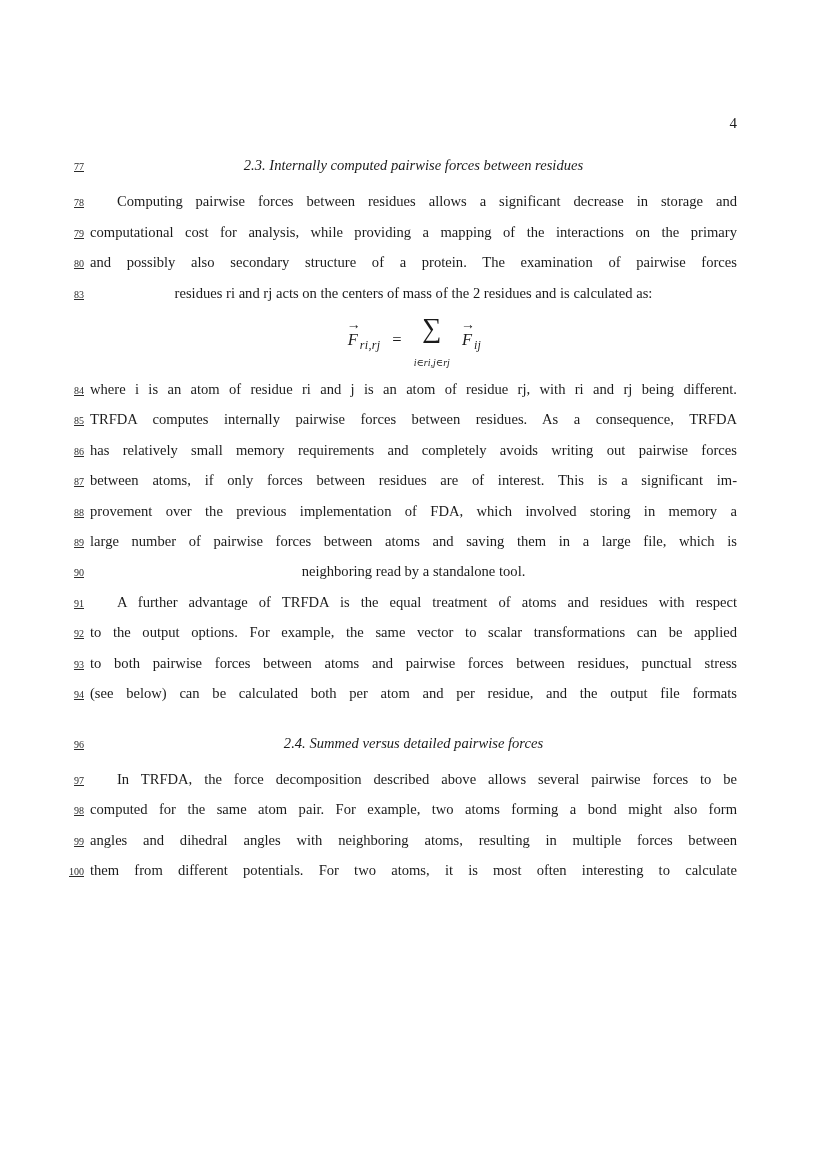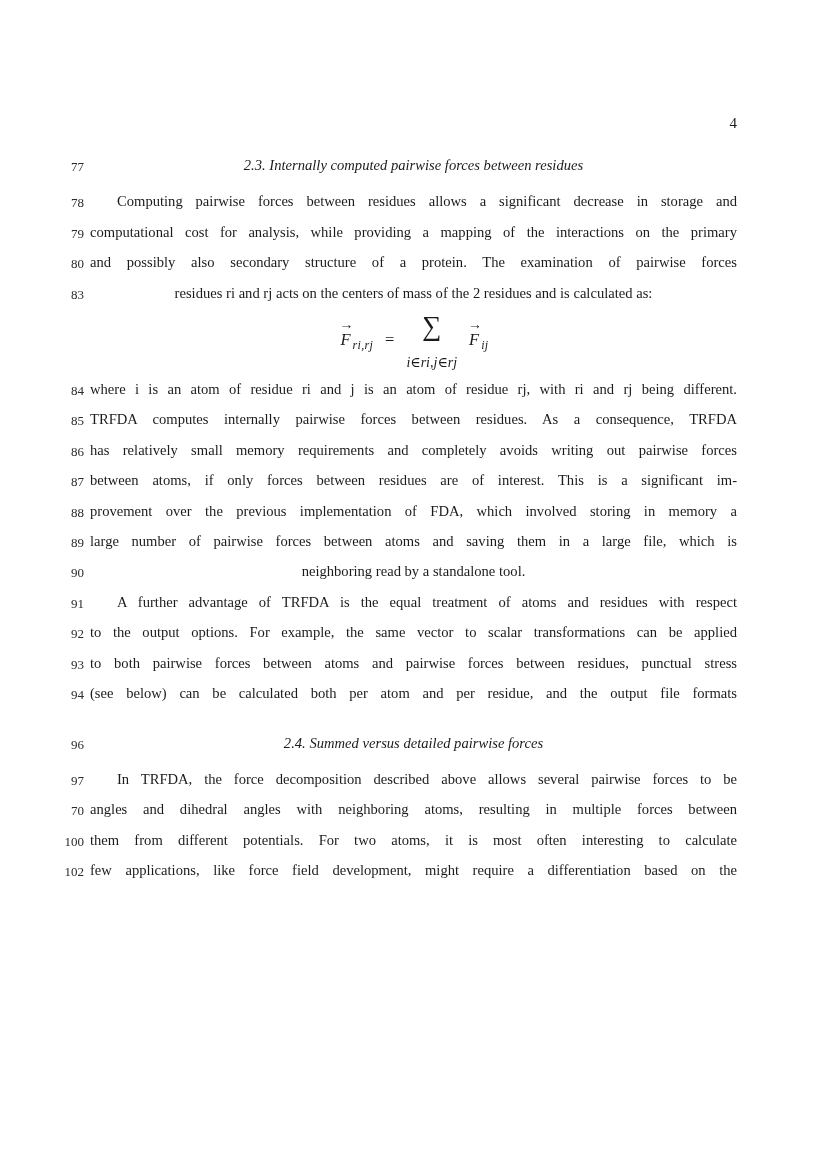--- a/index.html
+++ b/index.html
@@ -44,23 +44,24 @@
     position: relative;
     font-size: 14.6px;
     line-height: 30.4px;
   }
   .lineno {
     position: absolute;
     left: -28px;
     top: 2px;
     width: 22px;
     text-align: right;
-    font-size: 13px;
+    font-size: 10px;
     line-height: 30.4px;
     color: #2a2a2a;
+    text-decoration: underline;
   }
   .linetext { display: block; }
   .line.just .linetext { text-align: justify; text-align-last: justify; }
   .line.left .linetext { text-align: center; }
   .line.indent .linetext { text-indent: 27px; }
   .line.heading .linetext { font-style: italic; }
   .seg-italic { }
 
   
   .eq {
@@ -92,21 +93,21 @@
   .eq .rel { margin: 0 12px; }
   .sum {
     display: inline-flex;
     flex-direction: column;
     align-items: center;
     vertical-align: middle;
     margin-right: 10px;
   }
   .sum .sigma { font-size: 27px; line-height: 1; }
   .sum .limits {
-    font-size: 14px;
+    font-size: 10px;
     font-style: italic;
     line-height: 1;
     margin-top: 16px;
     white-space: nowrap;
   }
 </style>
 </head>
 <body>
 
 <div class="page">
@@ -195,26 +196,26 @@
           <span class="lineno">96</span>
           <span class="linetext"><span class="seg">2.4. Summed versus detailed pairwise forces</span></span>
         </div>
       </div>
       <div class="block block-para">
         <div class="line just indent">
           <span class="lineno">97</span>
           <span class="linetext"><span class="seg">In TRFDA, the force decomposition described above allows several pairwise forces to be</span></span>
         </div>
         <div class="line just">
-          <span class="lineno">70</span>
+          <span class="lineno">98</span>
+          <span class="linetext"><span class="seg">computed for the same atom pair. For example, two atoms forming a bond might also form</span></span>
+        </div>
+        <div class="line just">
+          <span class="lineno">99</span>
           <span class="linetext"><span class="seg">angles and dihedral angles with neighboring atoms, resulting in multiple forces between</span></span>
         </div>
         <div class="line just">
           <span class="lineno">100</span>
           <span class="linetext"><span class="seg">them from different potentials. For two atoms, it is most often interesting to calculate</span></span>
-        </div>
-        <div class="line just">
-          <span class="lineno">102</span>
-          <span class="linetext"><span class="seg">few applications, like force field development, might require a differentiation based on the</span></span>
         </div>
       </div>
     </div>
 </div>
 
 </body></html>

